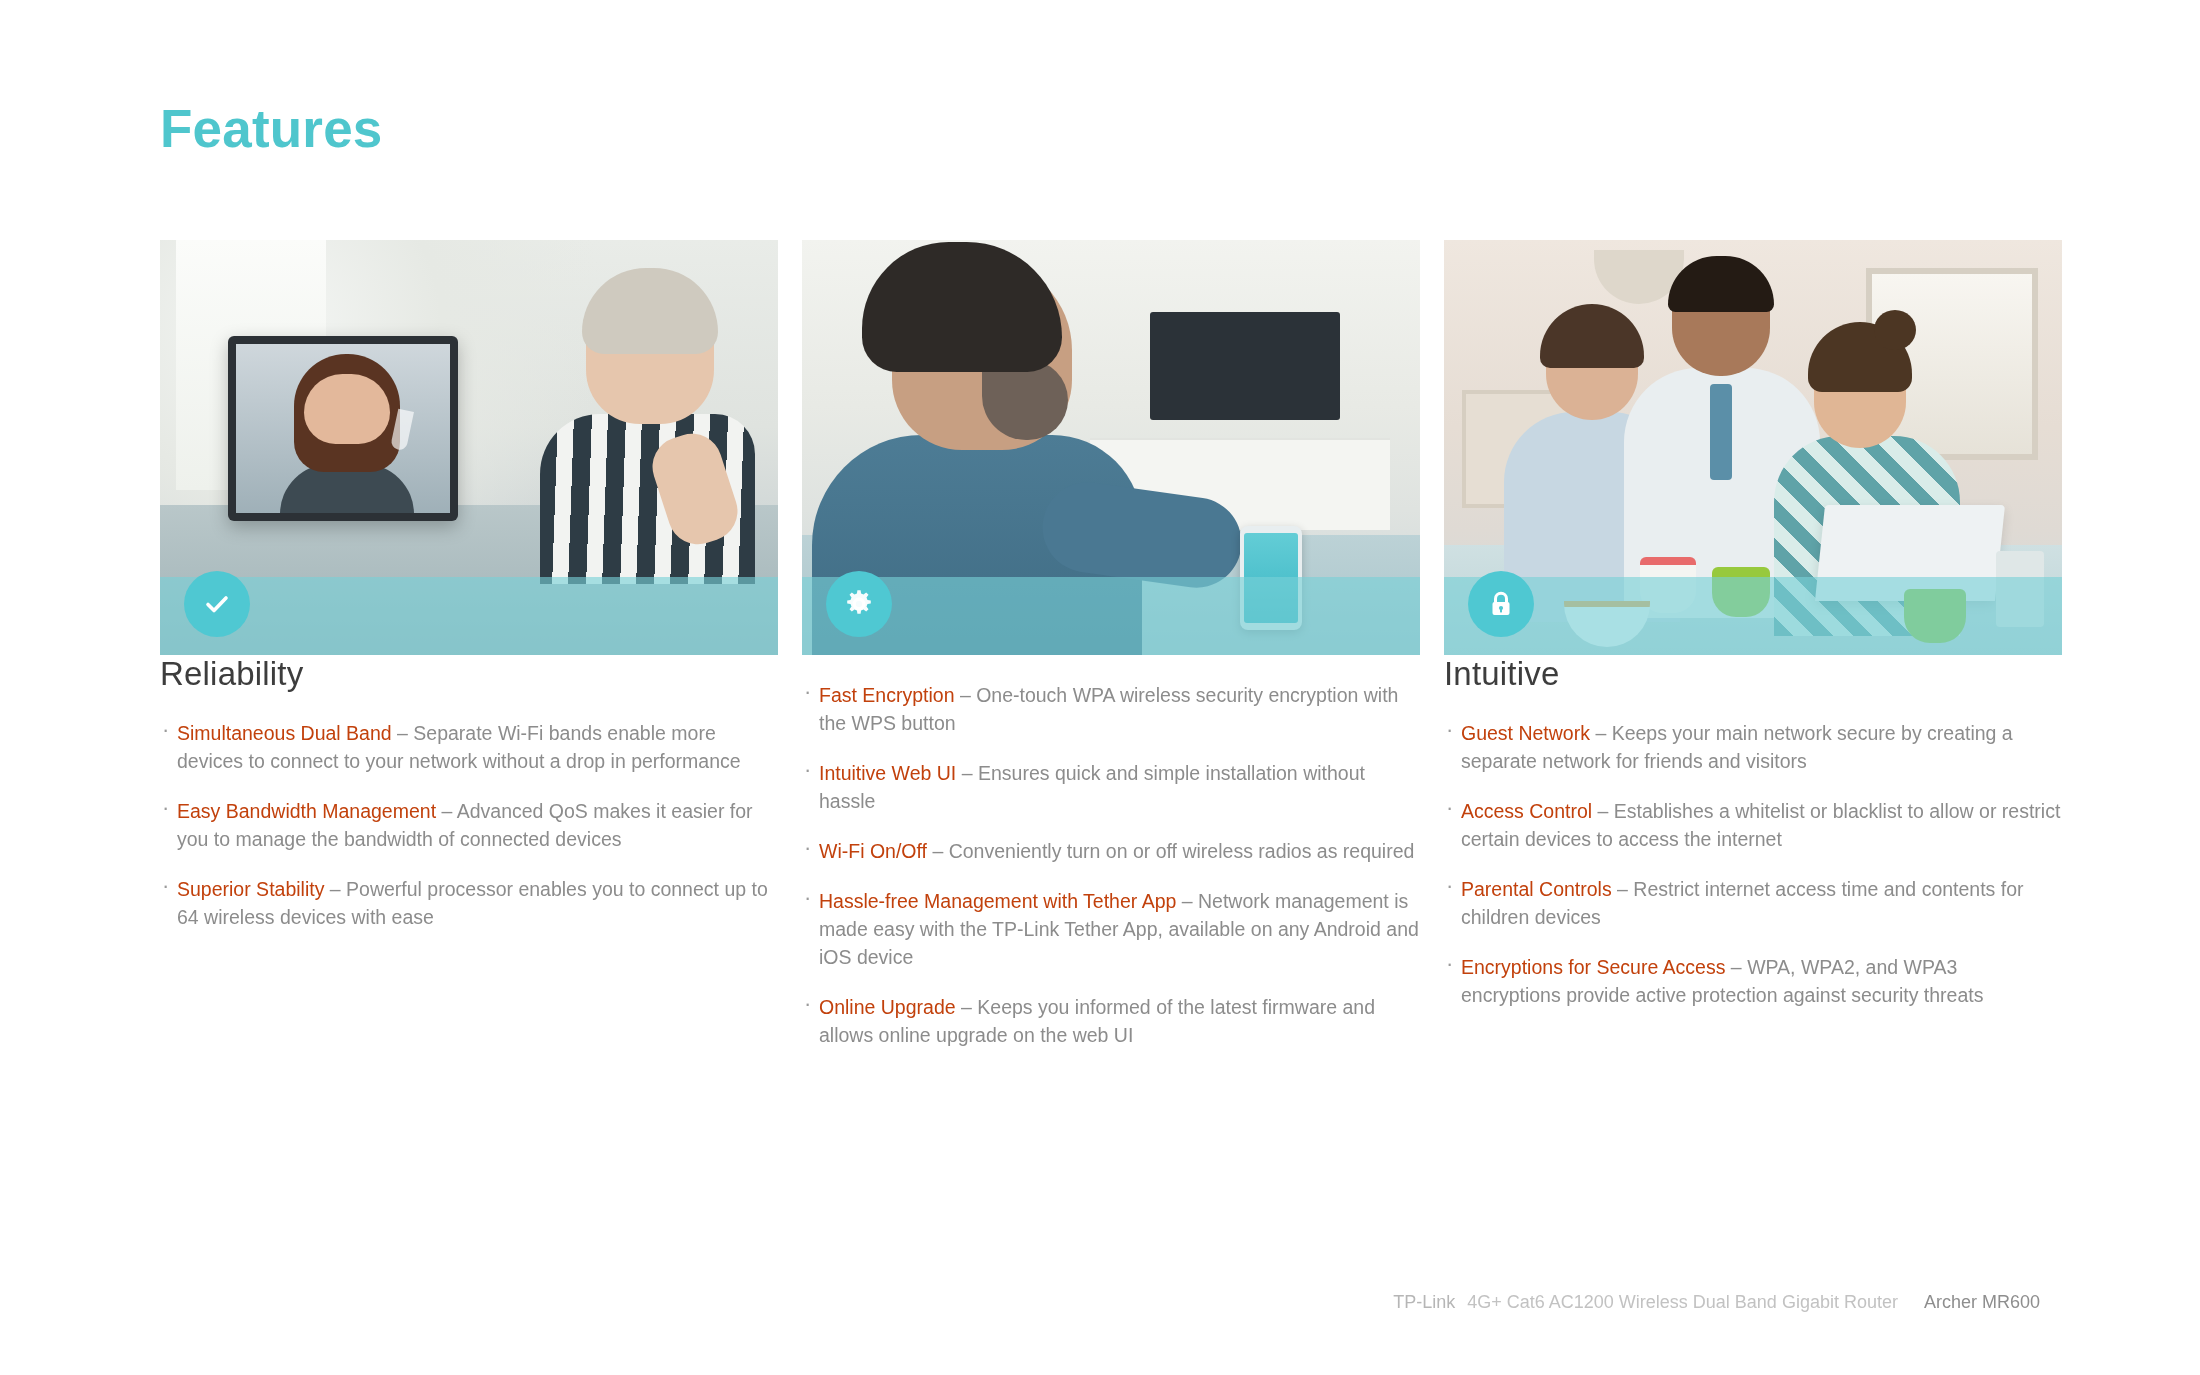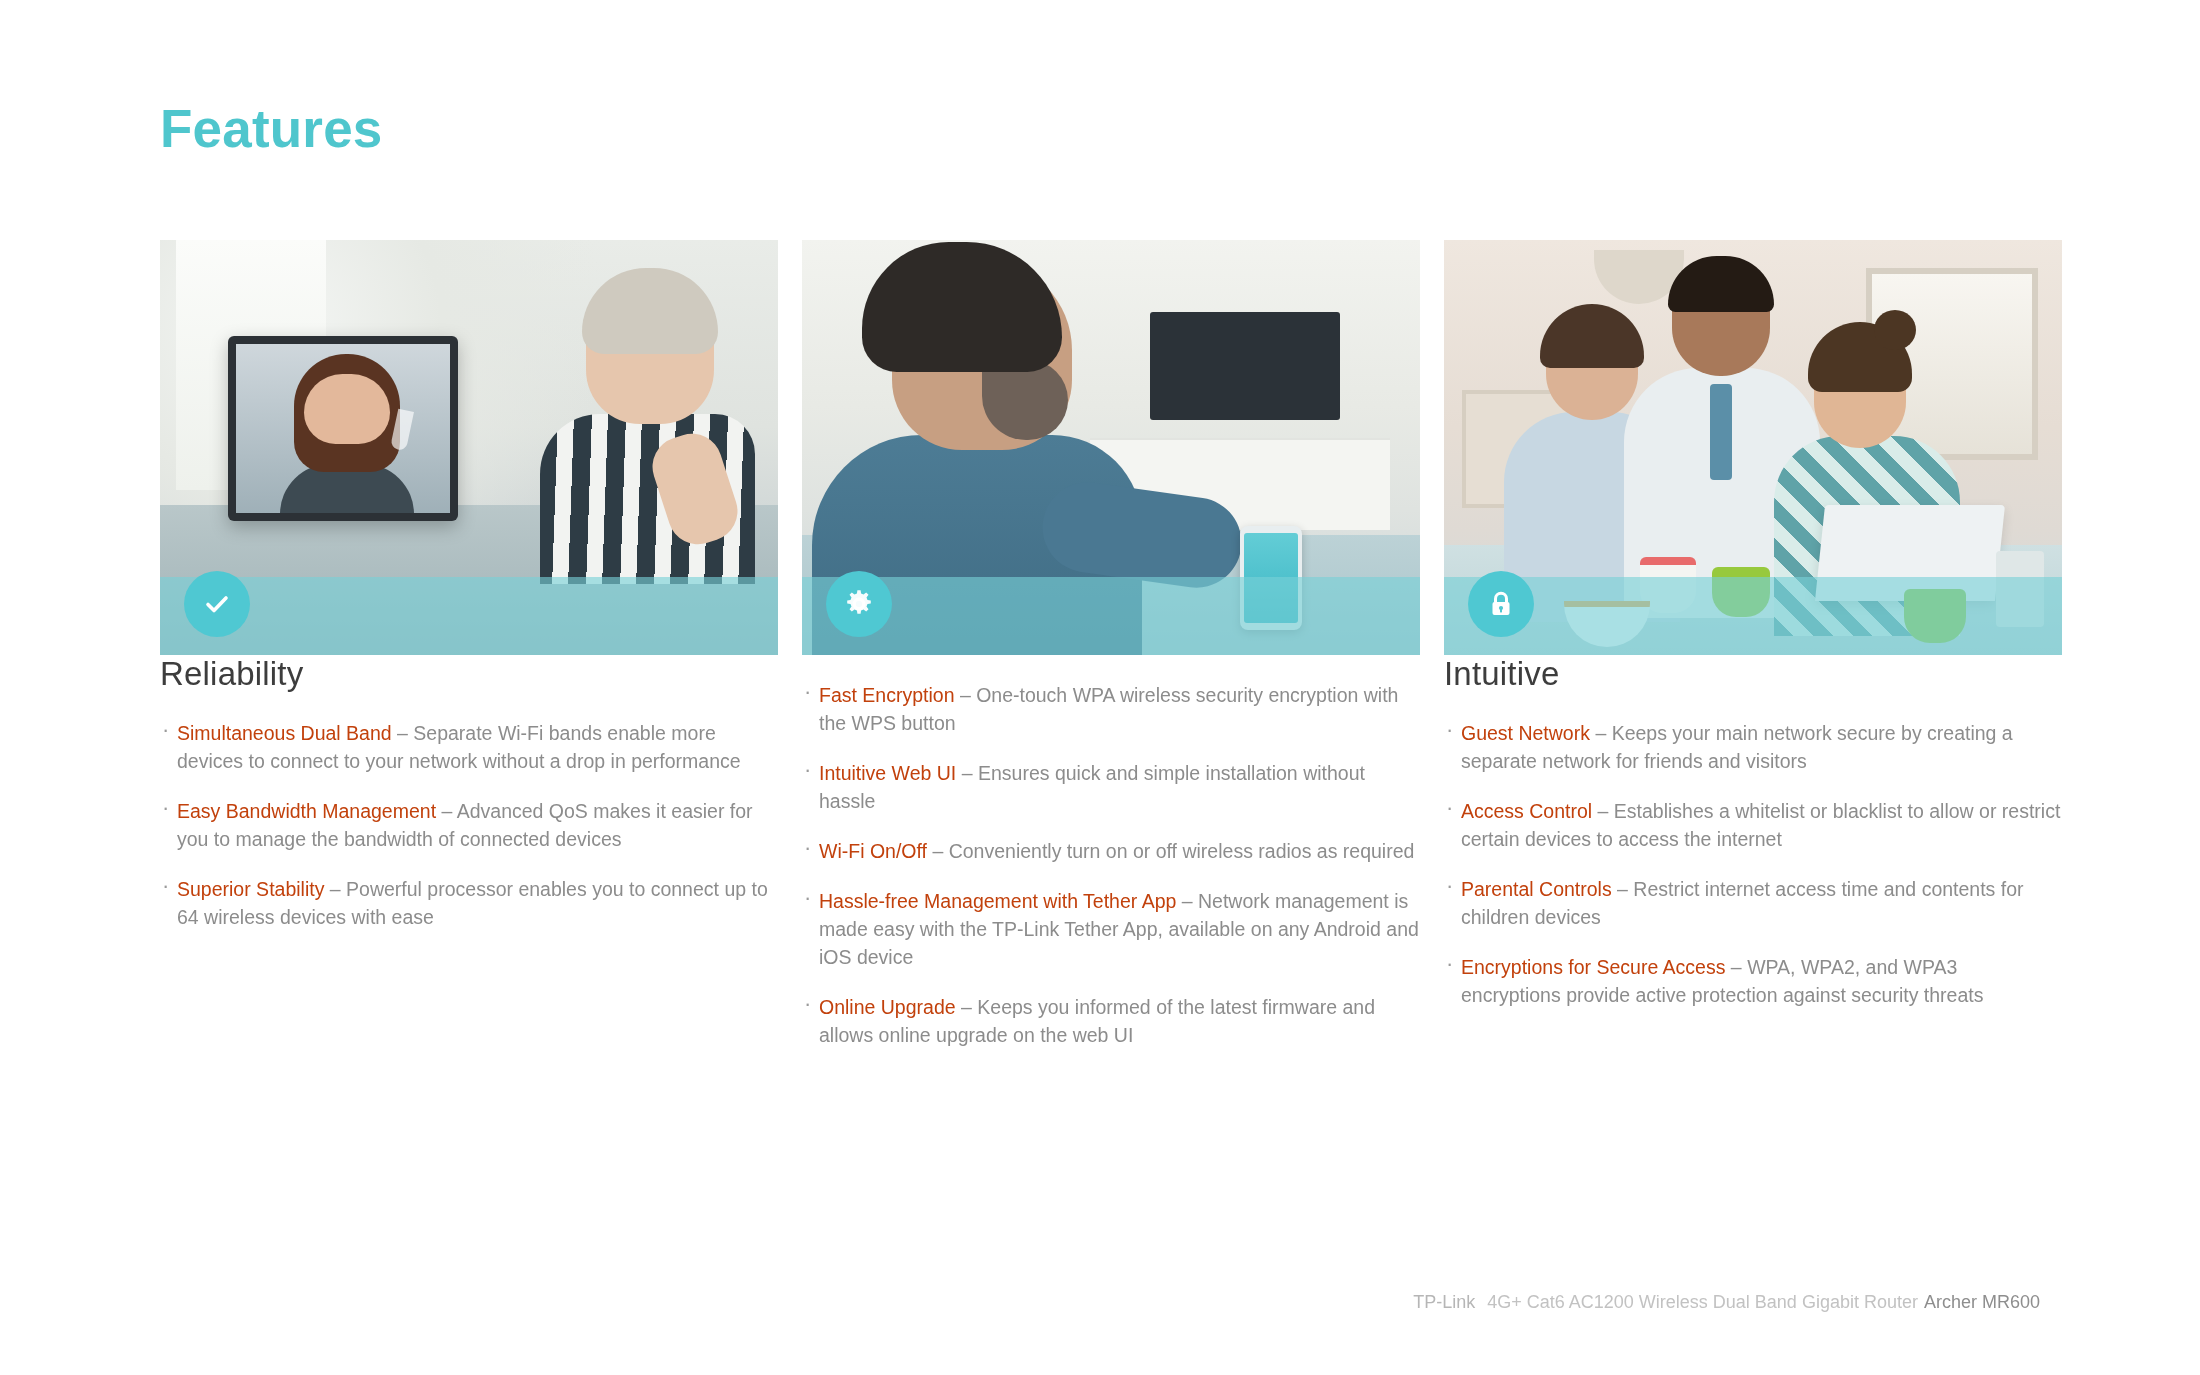--- a/index.html
+++ b/index.html
@@ -285,21 +285,21 @@
   .footer {
     position: absolute;
     right: 160px;
     bottom: 62px;
     font-size: 18px;
     color: #b6b6b6;
     white-space: nowrap;
   }
   .footer .brand { color: #b6b6b6; margin-top: 48px; }
   .footer .desc { color: #c2c2c2; margin-left: 12px; }
-  .footer .model { color: #8e8e8e; margin-left: 6px; }
+  .footer .model { color: #8e8e8e; margin-left: 26px; }
 </style>
 </head>
 <body>
 
 <div class="page">
 
   <div class="page-title">Features</div>
 
   <div class="columns">
 

